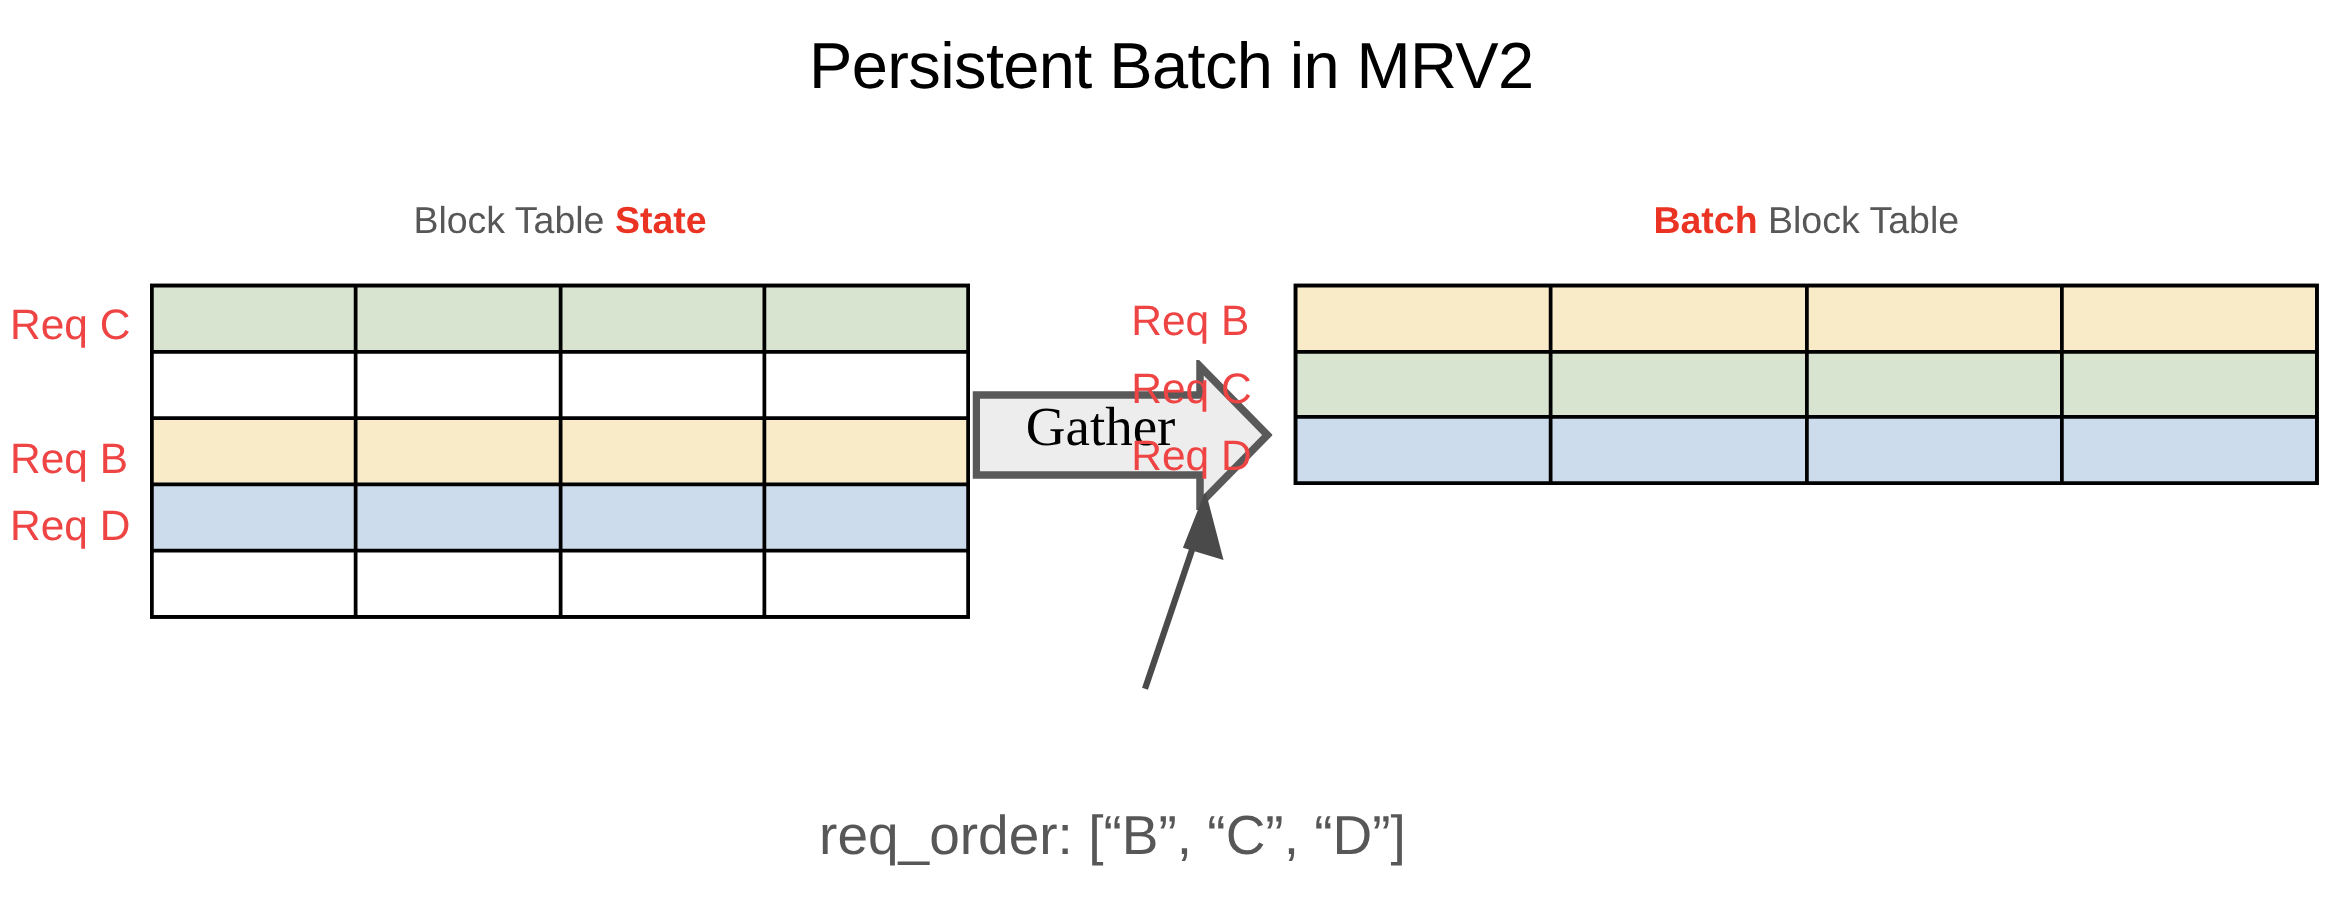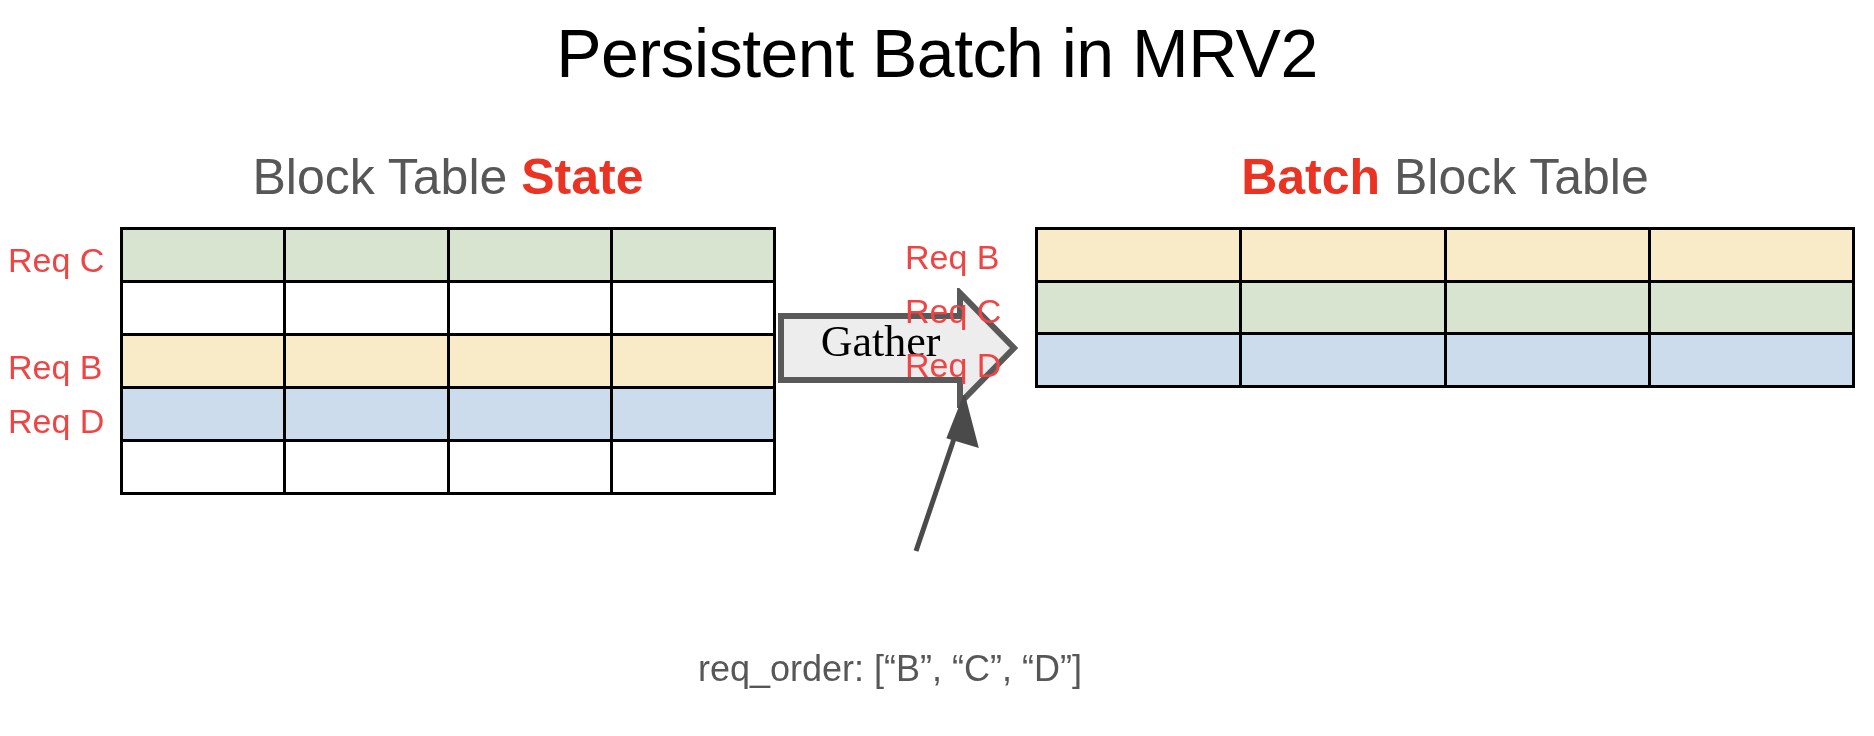--- a/index.html
+++ b/index.html
@@ -22,32 +22,32 @@
     height: 736px;
   }
 
   
   .title {
     position: absolute;
     left: 0;
     top: 14px;
     width: 1874px;
     text-align: center;
-    font-size: 68px;
+    font-size: 52px;
     line-height: 78px;
     color: #000000;
     font-family: "Liberation Sans Narrow", "Liberation Sans", sans-serif;
     letter-spacing: -0.5px;
     white-space: nowrap;
   }
 
   
   .heading {
     position: absolute;
-    font-size: 50px;
+    font-size: 30px;
     line-height: 54px;
     color: #575757;
     white-space: nowrap;
     font-family: "Liberation Sans Narrow", "Liberation Sans", sans-serif;
   }
   .heading .accent {
     color: #EA3323;
     font-weight: bold;
   }
   #heading-left  { left: 120px;  top: 150px; width: 656px;  text-align: center; }
@@ -131,21 +131,21 @@
   }
   #pointer-arrow svg { display: block; }
 
   
   #caption {
     position: absolute;
     left: 520px;
     top: 643px;
     width: 740px;
     text-align: center;
-    font-size: 36px;
+    font-size: 44px;
     line-height: 52px;
     color: #575757;
     white-space: nowrap;
     font-family: "Liberation Sans Narrow", "Liberation Sans", sans-serif;
   }
 </style>
 </head>
 <body>
 
 <div id="stage">

